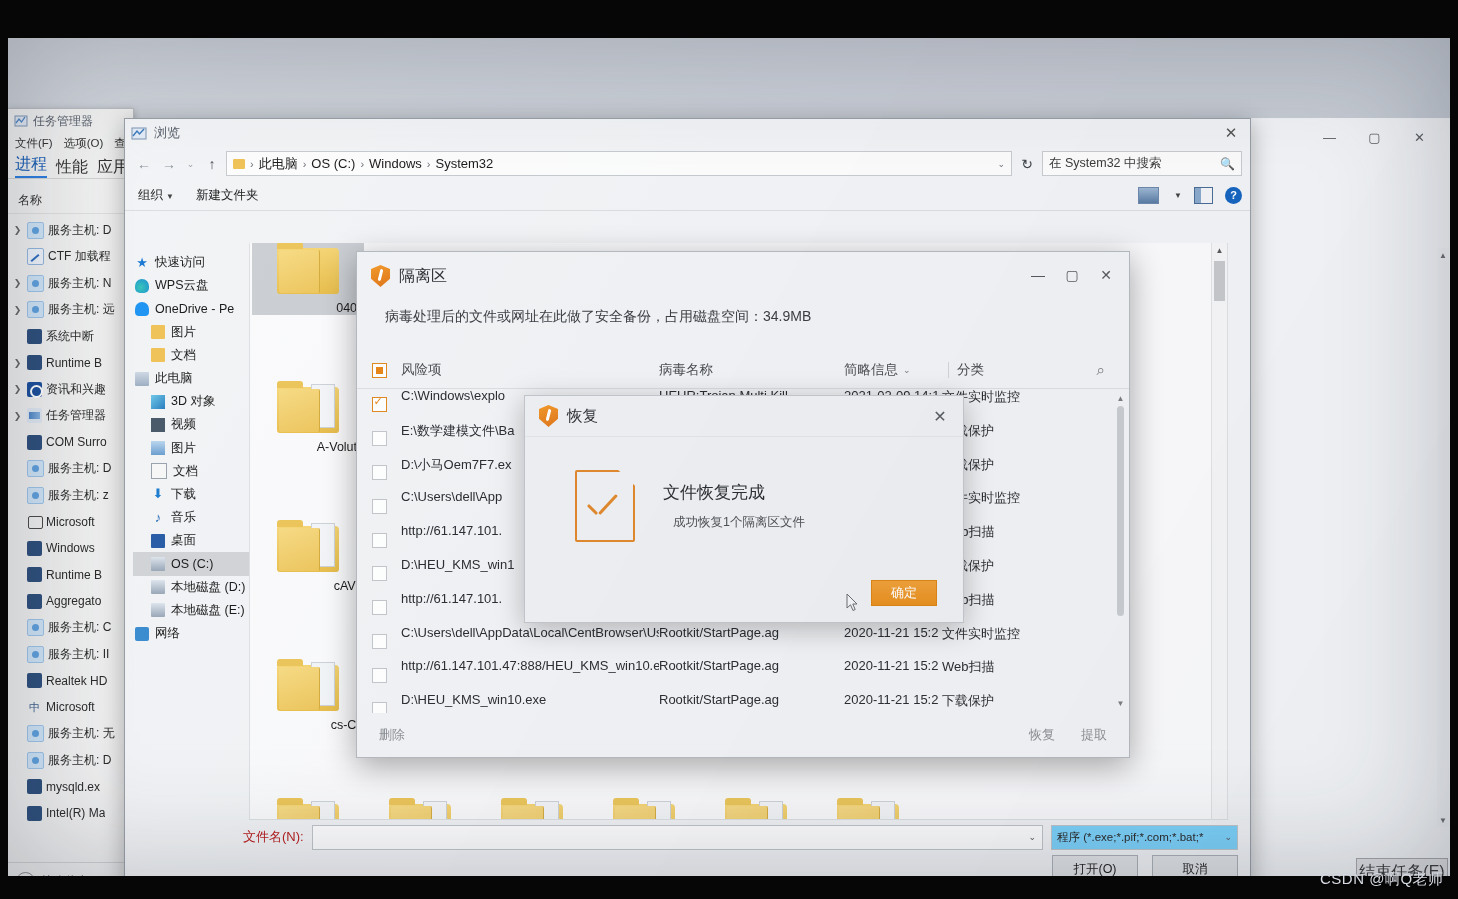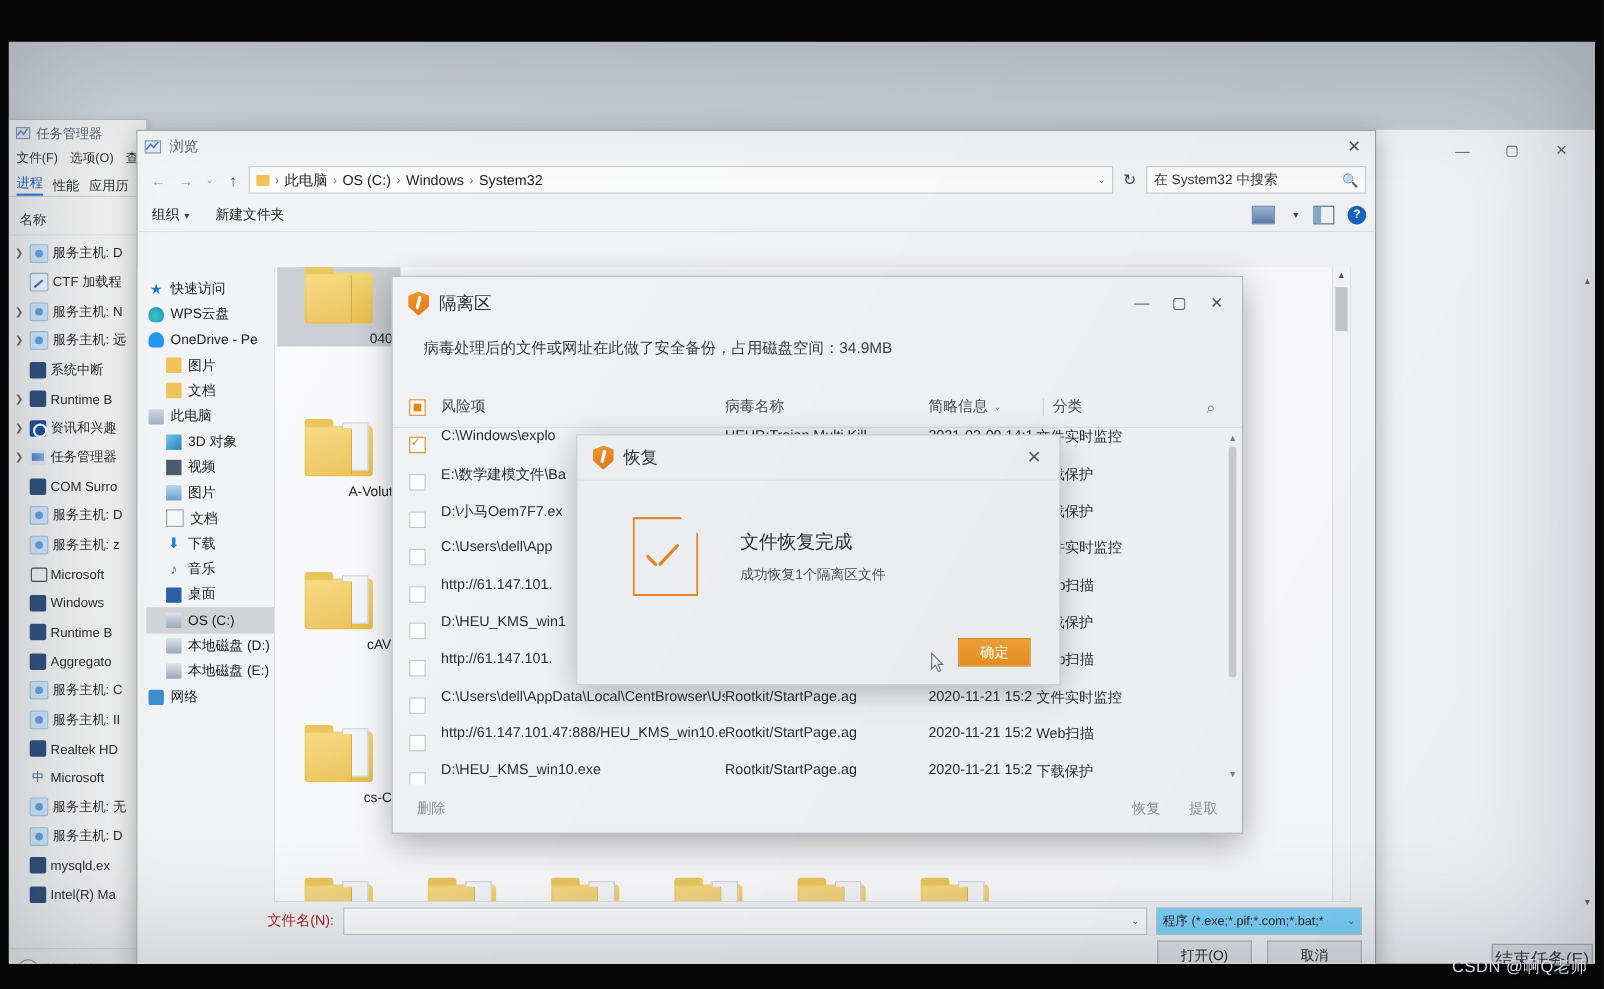--- a/index.html
+++ b/index.html
@@ -33,21 +33,21 @@
   .taskmgr{
     position:absolute;left:0px;top:70px;width:125px;height:790px;
     background:#f0f0f0;border:1px solid #b9bcc0;border-left:none;
     font-size:12px;color:#2b2b2b;overflow:hidden;
     box-shadow:0 2px 7px rgba(0,0,0,.25);
   }
   .tm-title{height:24px;display:flex;align-items:center;gap:5px;padding:0 6px;background:#f0f0f0;}
   .tm-title .ic{width:14px;height:14px;flex:none;}
   .tm-title span{font-size:12px;color:#585f6b;white-space:nowrap;}
   .tm-menu{height:21px;display:flex;gap:11px;padding:0 7px;align-items:center;font-size:11.5px;color:#333;white-space:nowrap;}
-  .tm-tabs{height:24px;display:flex;gap:9px;padding:0 7px;align-items:flex-end;font-size:12px;color:#333;white-space:nowrap;border-bottom:1px solid #d2d2d2;}
+  .tm-tabs{height:24px;display:flex;gap:9px;padding:0 7px;align-items:flex-end;font-size:16px;color:#333;white-space:nowrap;border-bottom:1px solid #d2d2d2;}
   .tm-tabs .sel{color:#1b5fb5;border-bottom:2px solid #2b7de0;padding-bottom:1px;}
   .tm-colhdr{height:30px;display:flex;align-items:flex-end;padding:0 0 4px 10px;font-size:12px;color:#333;border-bottom:1px solid #dedede;}
   .tm-list{padding-top:3px;}
   .tm-row{height:26.5px;display:flex;align-items:center;gap:4px;padding-left:4px;font-size:12px;white-space:nowrap;overflow:hidden;}
   .tm-row .chev{width:11px;font-size:9px;color:#666;text-align:center;flex:none;}
   .tm-row .chev.none{visibility:hidden;}
   .tm-ic{width:15px;height:15px;flex:none;border-radius:2px;}
   .tm-ic.gear{background:#cfe4f7;border:1px solid #9cc4e8;position:relative;}
   .tm-ic.gear:after{content:"";position:absolute;left:4px;top:4px;width:7px;height:7px;border-radius:50%;background:#5fa0dd;}
   .tm-ic.win{background:#2d4f7c;}
@@ -239,21 +239,21 @@
   .rec-x{position:absolute;right:8px;top:6px;width:30px;height:28px;display:flex;align-items:center;justify-content:center;font-size:16px;color:#5a5d62;}
   .rec-b{position:absolute;left:0;top:40px;right:0;bottom:0;background:#eef0f2;border-top:1px solid #e2e4e7;}
   .rec-doc{position:absolute;left:50px;top:33px;width:60px;height:72px;}
   .rec-doc .pg{
     position:absolute;inset:0;border:2.5px solid #e08a2e;border-radius:2px;
     clip-path:polygon(0 0,72% 0,100% 22%,100% 100%,0 100%);
   }
   .rec-doc .ck{position:absolute;left:11px;top:30px;width:34px;height:20px;}
   .rec-doc .ck:before{content:"";position:absolute;left:0;top:8px;width:13px;height:3px;background:#e08a2e;transform:rotate(45deg);border-radius:2px;}
   .rec-doc .ck:after{content:"";position:absolute;left:9px;top:3px;width:26px;height:3px;background:#e08a2e;transform:rotate(-47deg);border-radius:2px;}
-  .rec-h{position:absolute;left:148px;top:44px;font-size:17px;color:#2b2e33;}
+  .rec-h{position:absolute;left:138px;top:44px;font-size:17px;color:#2b2e33;}
   .rec-s{position:absolute;left:148px;top:77px;font-size:12.5px;color:#4e5156;}
   .rec-ok{
     position:absolute;right:26px;bottom:16px;width:64px;height:24px;
     background:linear-gradient(#f0a13a,#e8901f);border:1px solid #dd8615;
     font-size:13px;color:#fff;display:flex;align-items:center;justify-content:center;
   }
   .cursor{position:absolute;left:838px;top:555px;width:12px;height:18px;pointer-events:none;}
   .cursor svg{display:block;}
 
   

